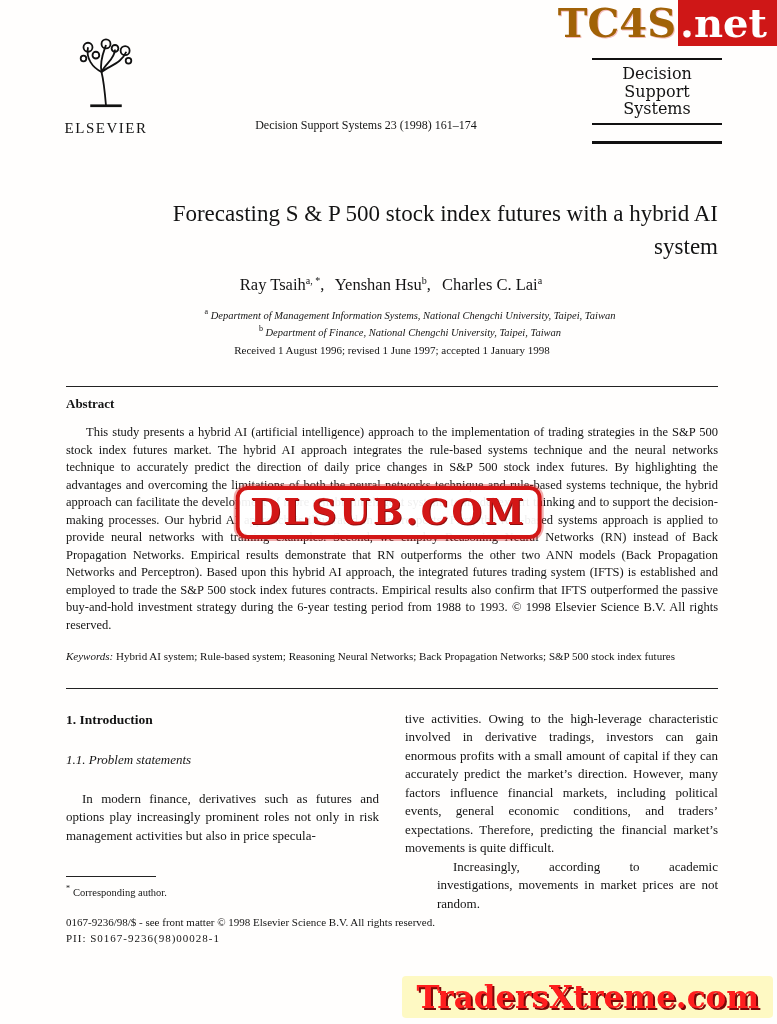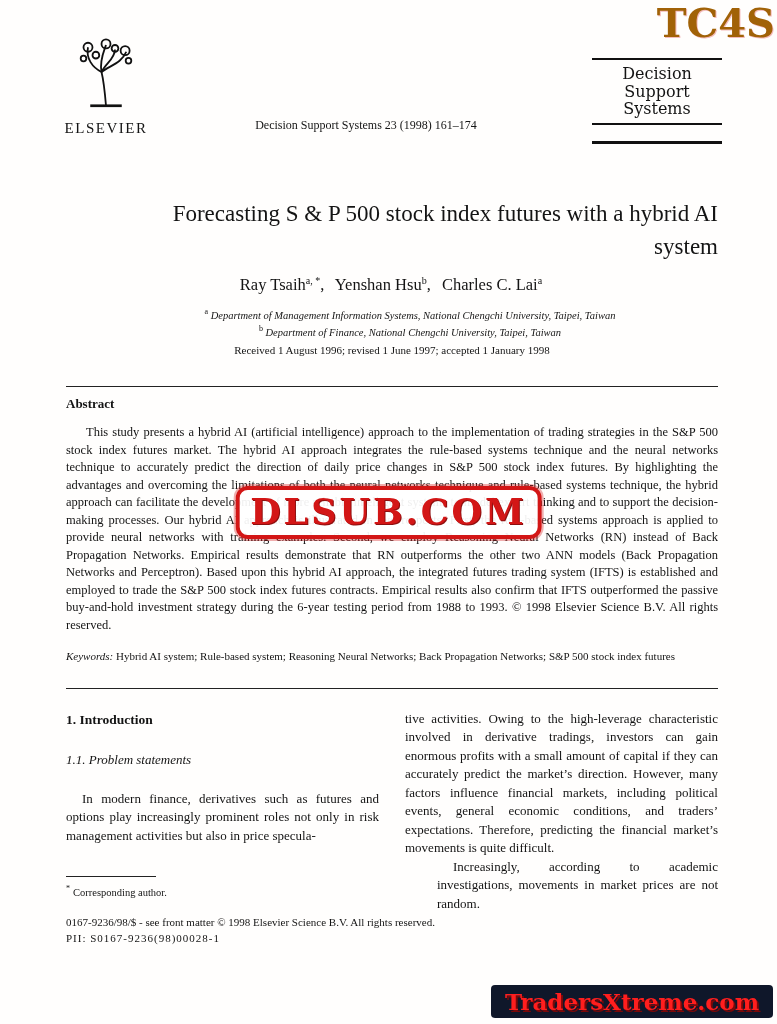--- a/index.html
+++ b/index.html
@@ -78,32 +78,33 @@
   .footnote { position:absolute; top:884px; left:66px; font-size:10.5px; }
   .footnote sup { font-size:8px; }
   .footnote .fn-text { margin-left:3px; }
 
   .footer-1 { position:absolute; top:916px; left:66px; font-size:11px; }
   .footer-2 { position:absolute; top:932px; left:66px; font-size:11px; letter-spacing:1px; }
 
   
   .wm-bottom {
     position:absolute; right:4px; bottom:6px;
-    background:#0f172a; color:#ff1e1e; border-radius:4px;
-    font-family:"DejaVu Serif", serif; font-weight:bold; font-size:23px;
+    background:#fef9c3; color:#ff1e1e; border-radius:4px;
+    font-family:"DejaVu Serif", serif; font-weight:bold; font-size:31px;
     padding:3px 14px; text-shadow:2px 2px 0 #7a0808;
   }
 </style>
 </head>
 <body>
 
 <div class="page">
 
   <div class="wm-top">
     <span class="p1">TC4S</span>
+    <span class="p2">.net</span>
   </div>
 
   <div class="elsevier">
     <svg class="tree" width="70" height="72" viewBox="0 0 60 64" aria-hidden="true">
       <g fill="none" stroke="#111" stroke-width="1.6">
         <path d="M30 62 C29 50 28 40 26 32"></path>
         <path d="M26 32 C18 28 12 20 14 10"></path>
         <path d="M26 32 C34 26 44 24 48 14"></path>
         <path d="M26 32 C24 22 28 14 30 8"></path>
         <path d="M26 32 C30 24 38 20 38 12"></path>

